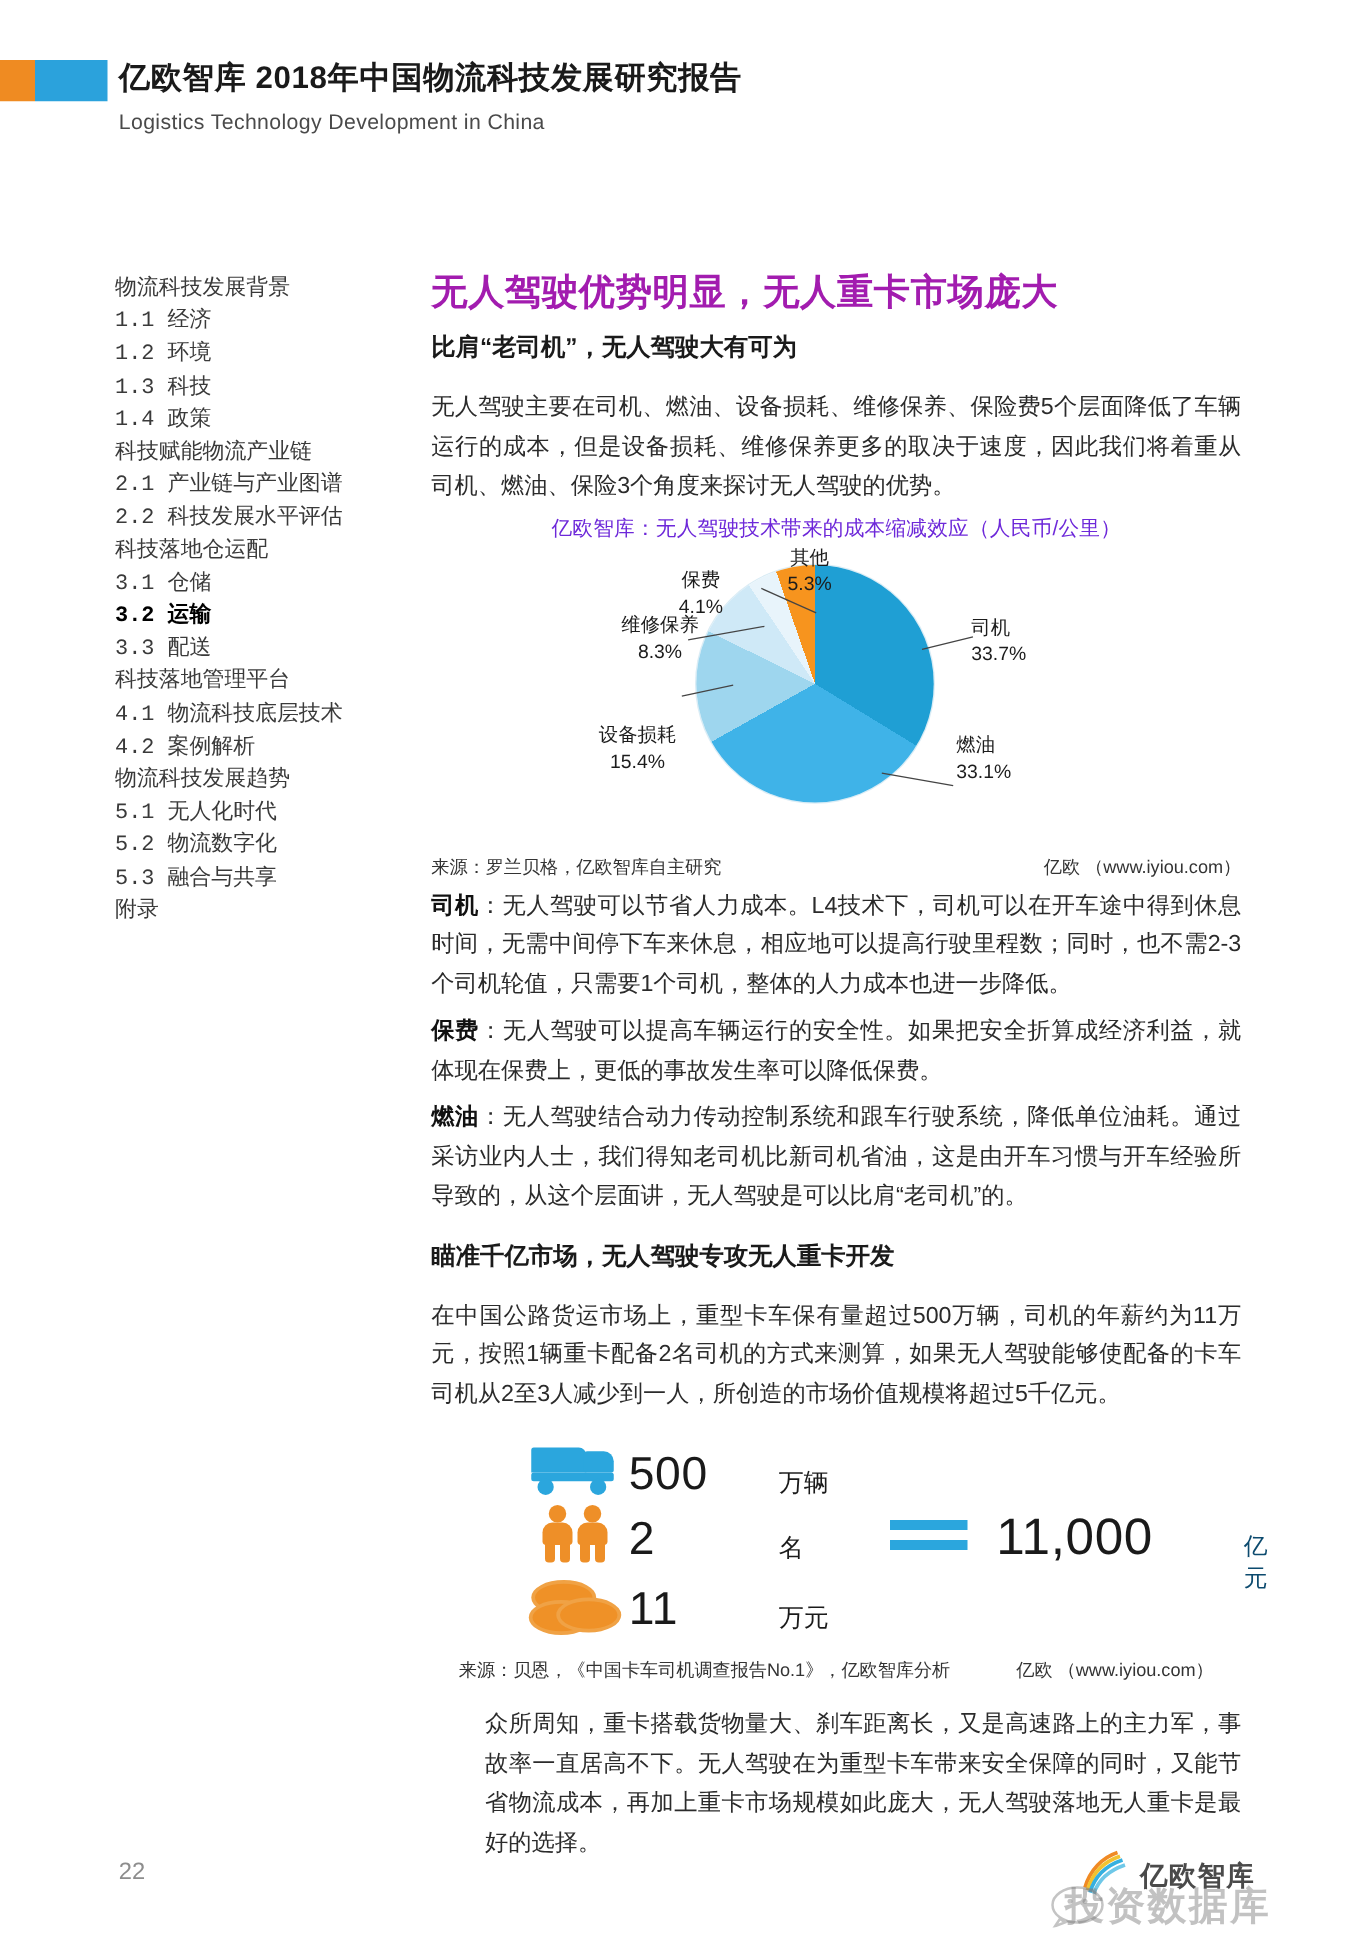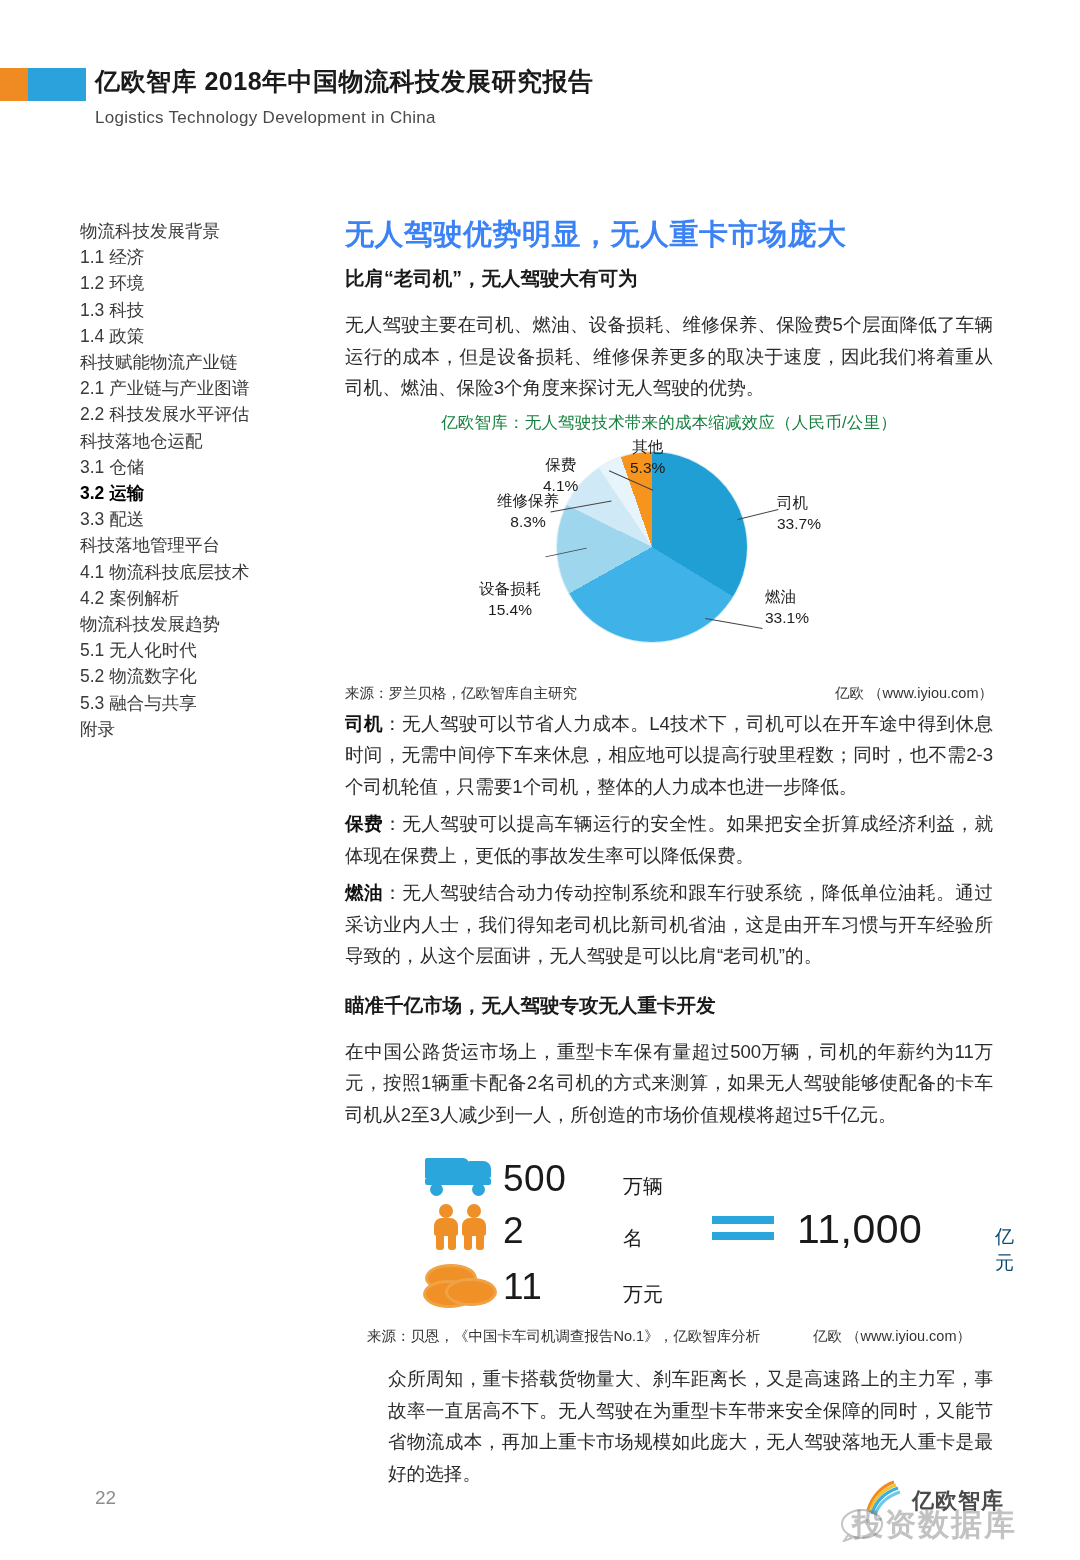--- a/index.html
+++ b/index.html
@@ -16,21 +16,20 @@
     overflow: hidden;
   }
 
   
   .header {
     position: absolute;
     left: 0;
     top: 45px;
     width: 900px;
     height: 70px;
-    margin-top: 20px;
   }
   .header-bar {
     position: absolute;
     left: 0;
     top: 3px;
     display: flex;
     height: 33px;
   }
   .bar-orange {
     width: 28px;
@@ -58,23 +57,24 @@
     top: 43px;
     font-size: 17px;
     color: #4a4a4a;
     letter-spacing: 0.3px;
     white-space: nowrap;
   }
 
   
   .toc {
     position: absolute;
-    left: 80px;
+    left: 92px;
     top: 218px;
     width: 220px;
+    font-family: Liberation Mono, monospace;
   }
   .toc-item {
     font-size: 17.5px;
     line-height: 26.2px;
     color: #3a3a3a;
     white-space: nowrap;
   }
   .toc-item.active {
     font-weight: bold;
     color: #000000;
@@ -83,21 +83,21 @@
   
   .main {
     position: absolute;
     left: 345px;
     top: 215px;
     width: 648px;
   }
   .sec-title {
     font-size: 29px;
     font-weight: bold;
-    color: #3b82f6;
+    color: #a21caf;
     letter-spacing: 0.5px;
     line-height: 38px;
     margin: 0 0 10px 0;
   }
   .sec-subtitle {
     font-size: 19.5px;
     font-weight: bold;
     color: #1a1a1a;
     line-height: 30px;
     margin: 0 0 16px 0;
@@ -118,21 +118,21 @@
     height: 270px;
     margin-top: 8px;
   }
   .chart-title {
     position: absolute;
     left: 0;
     top: 0;
     width: 648px;
     text-align: center;
     font-size: 16.5px;
-    color: #15803d;
+    color: #6d28d9;
     letter-spacing: 0.2px;
   }
   .pie-wrap {
     position: absolute;
     left: 0;
     top: 28px;
     width: 648px;
     height: 215px;
   }
   .pie {

